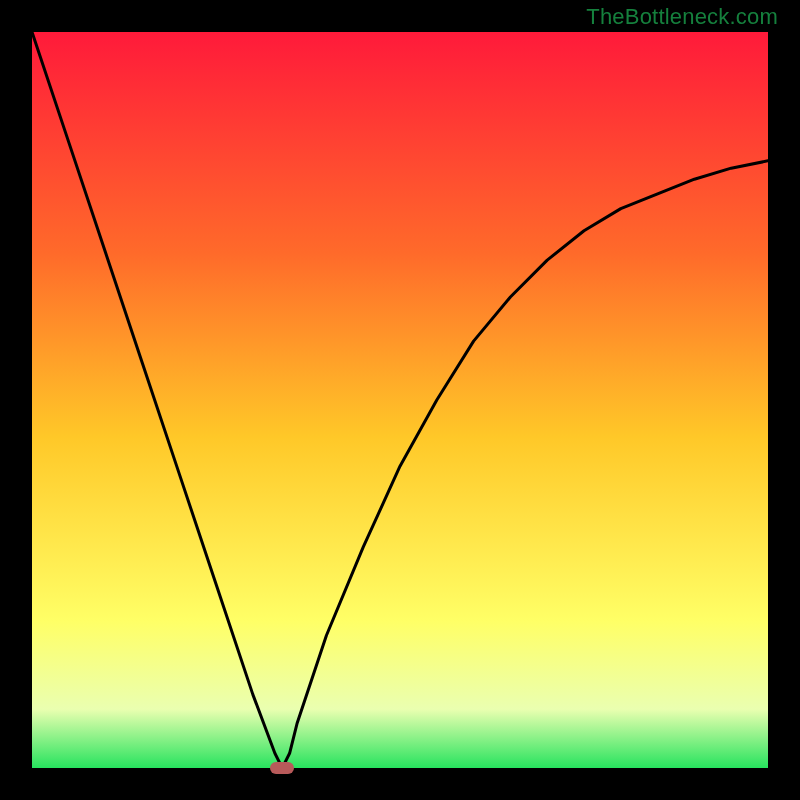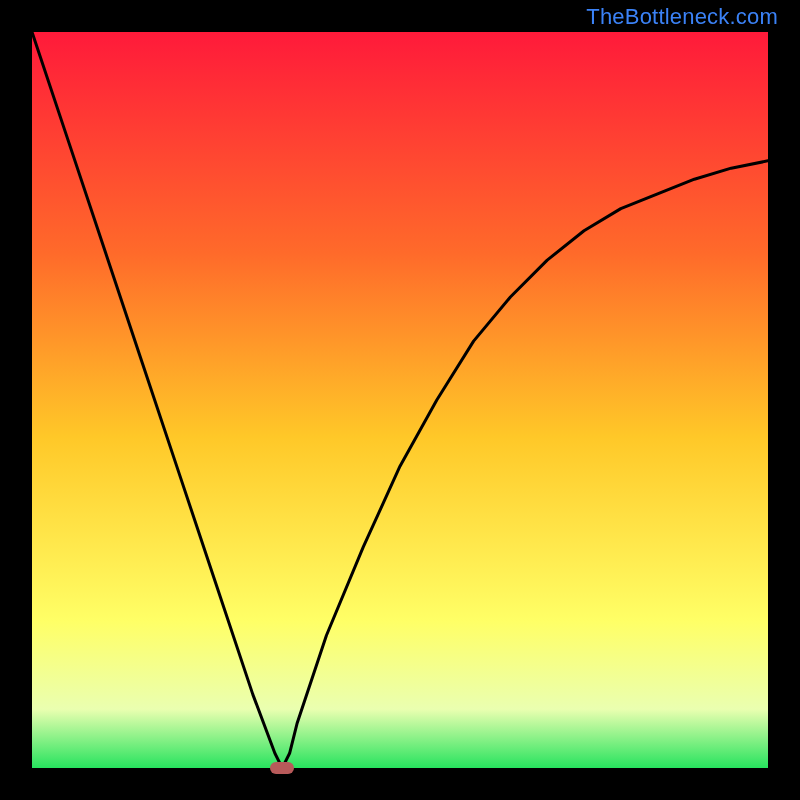--- a/index.html
+++ b/index.html
@@ -24,21 +24,21 @@
     top: 32px;
     left: 32px;
     width: 736px;
     height: 736px;
     
   }
   .watermark {
     position: absolute;
     top: 4px;
     right: 22px;
-    color: #3b82f6;
+    color: #15803d;
     font-size: 22px;
     font-weight: 500;
     letter-spacing: 0.2px;
   }
   svg.curve {
     position: absolute;
     top: 0;
     left: 0;
     width: 736px;
     height: 736px;

